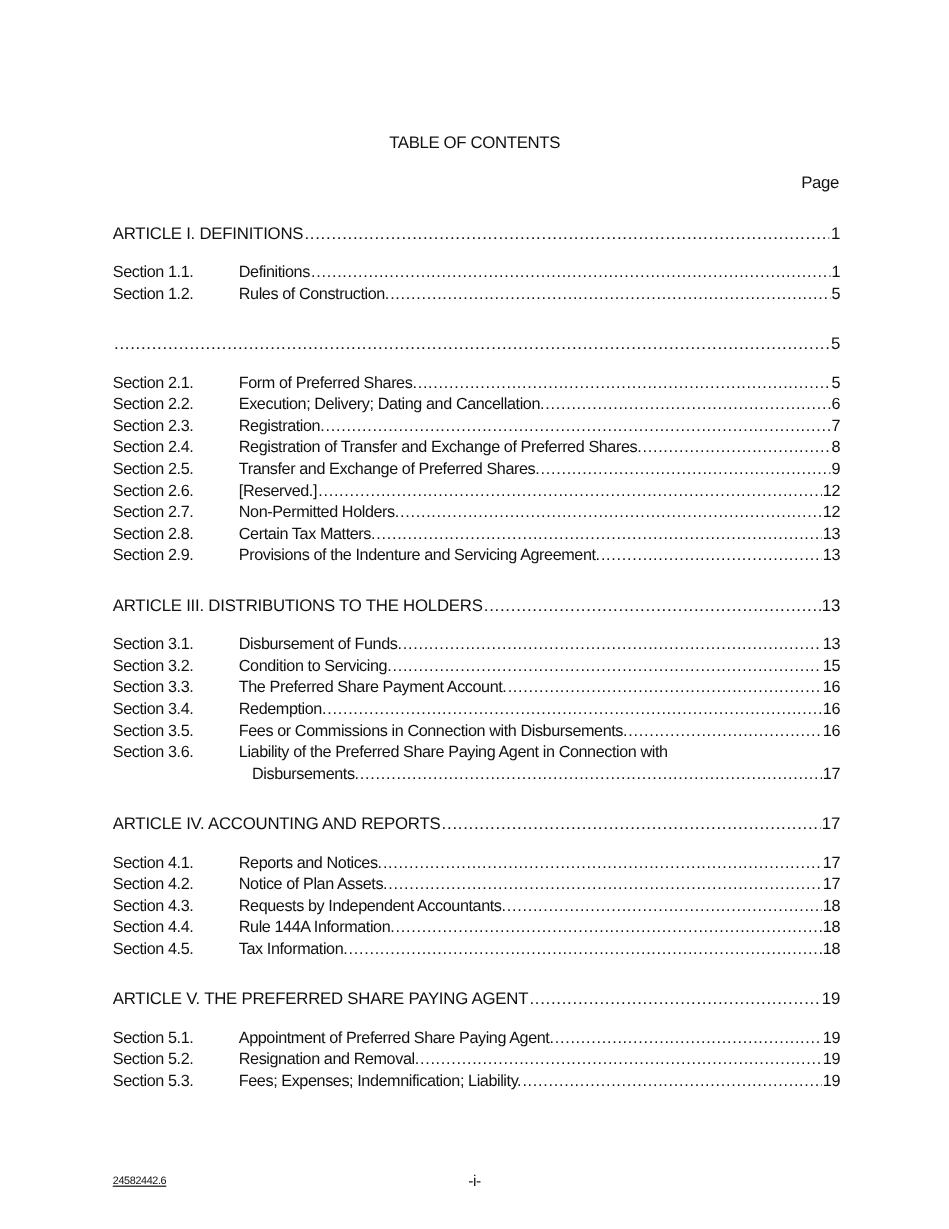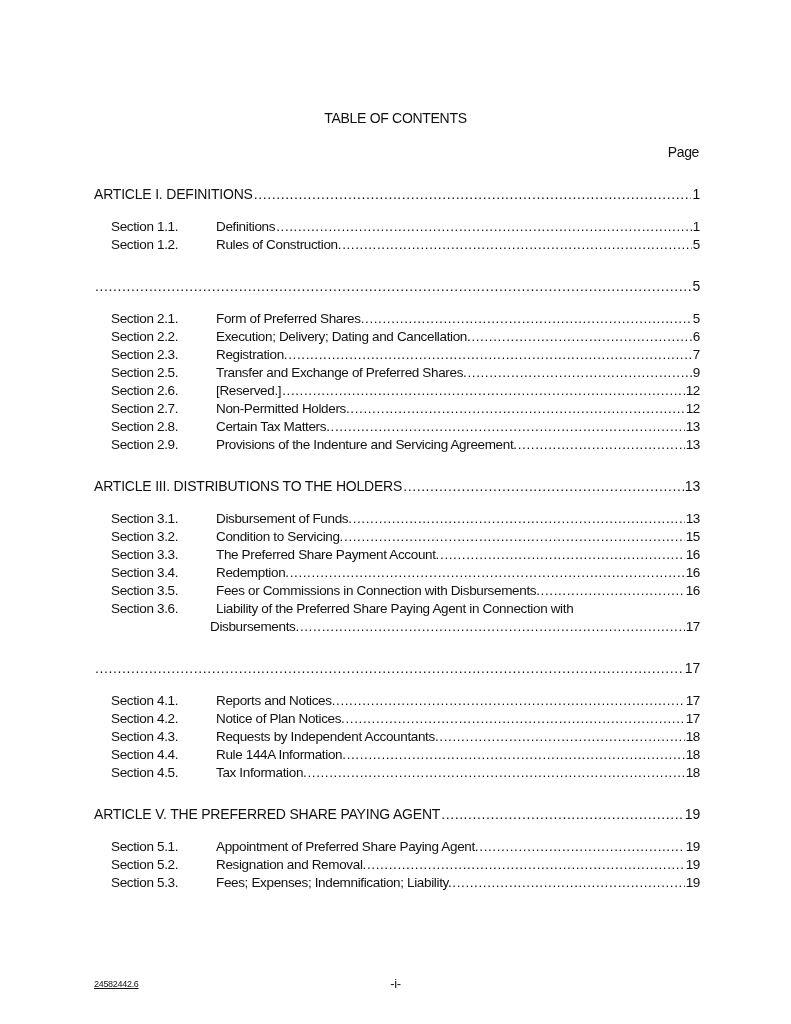--- a/index.html
+++ b/index.html
@@ -54,21 +54,20 @@
     }
     .row.article {
       font-size: 14px;
       letter-spacing: -0.2px;
     }
     .gap-after-article { height: 15px; }
     .gap-after-group { height: 23px; }
     .sec-num {
       width: 105px;
       flex: 0 0 105px;
-      margin-left: 17px;
     }
     .title {
       flex: 0 0 auto;
     }
     .dots {
       flex: 1 1 auto;
       overflow: hidden;
       white-space: nowrap;
       letter-spacing: 0.6px;
       margin: 0 1px;
@@ -145,20 +144,26 @@
         <span class="dots"></span>
         <span class="pg">6</span>
       </div>
       <div class="row section">
         <span class="sec-num">Section 2.3.</span>
         <span class="title">Registration. </span>
         <span class="dots"></span>
         <span class="pg">7</span>
       </div>
       <div class="row section">
+        <span class="sec-num">Section 2.4.</span>
+        <span class="title">Registration of Transfer and Exchange of Preferred Shares.</span>
+        <span class="dots"></span>
+        <span class="pg">8</span>
+      </div>
+      <div class="row section">
         <span class="sec-num">Section 2.5.</span>
         <span class="title">Transfer and Exchange of Preferred Shares.</span>
         <span class="dots"></span>
         <span class="pg">9</span>
       </div>
       <div class="row section">
         <span class="sec-num">Section 2.6.</span>
         <span class="title">[Reserved.] </span>
         <span class="dots"></span>
         <span class="pg">12</span>
@@ -223,33 +228,34 @@
         <span class="title">Liability of the Preferred Share Paying Agent in Connection with</span>
       </div>
       <div class="row cont">
         <span class="indent"></span>
         <span class="title">Disbursements.</span>
         <span class="dots"></span>
         <span class="pg">17</span>
       </div>
       <div class="gap-after-group"></div>
       <div class="row article">
+        <span class="title">ARTICLE IV. ACCOUNTING AND REPORTS</span>
         <span class="dots"></span>
         <span class="pg">17</span>
       </div>
       <div class="gap-after-article"></div>
       <div class="row section">
         <span class="sec-num">Section 4.1.</span>
         <span class="title">Reports and Notices. </span>
         <span class="dots"></span>
         <span class="pg">17</span>
       </div>
       <div class="row section">
         <span class="sec-num">Section 4.2.</span>
-        <span class="title">Notice of Plan Notices.</span>
+        <span class="title">Notice of Plan Assets.</span>
         <span class="dots"></span>
         <span class="pg">17</span>
       </div>
       <div class="row section">
         <span class="sec-num">Section 4.3.</span>
         <span class="title">Requests by Independent Accountants. </span>
         <span class="dots"></span>
         <span class="pg">18</span>
       </div>
       <div class="row section">

